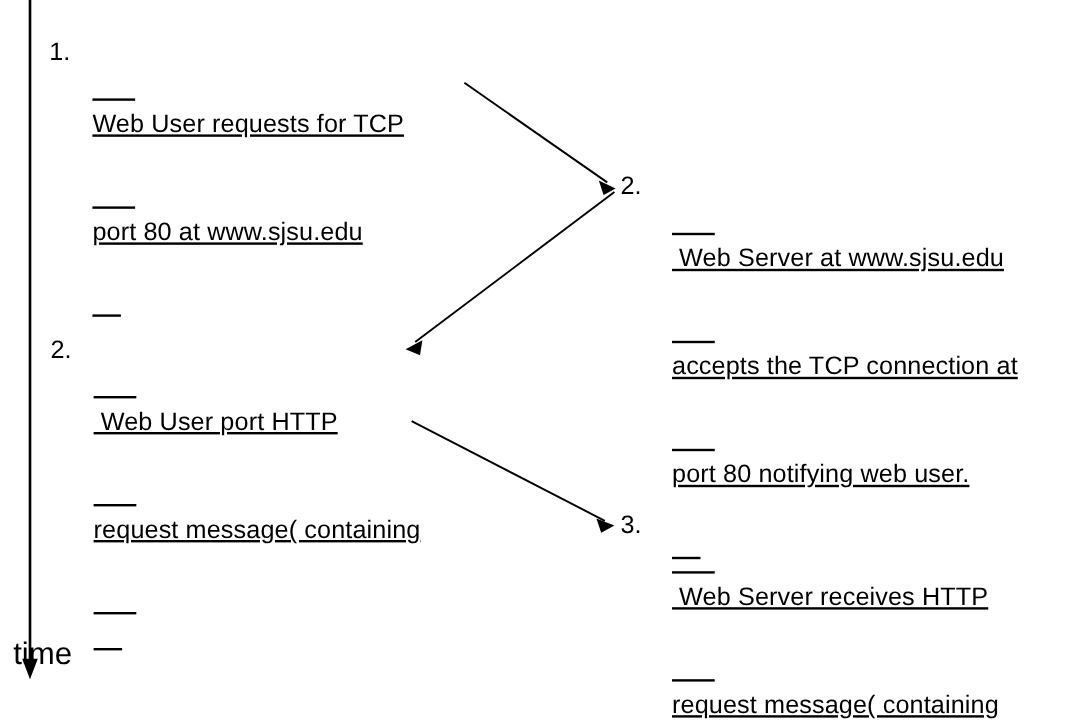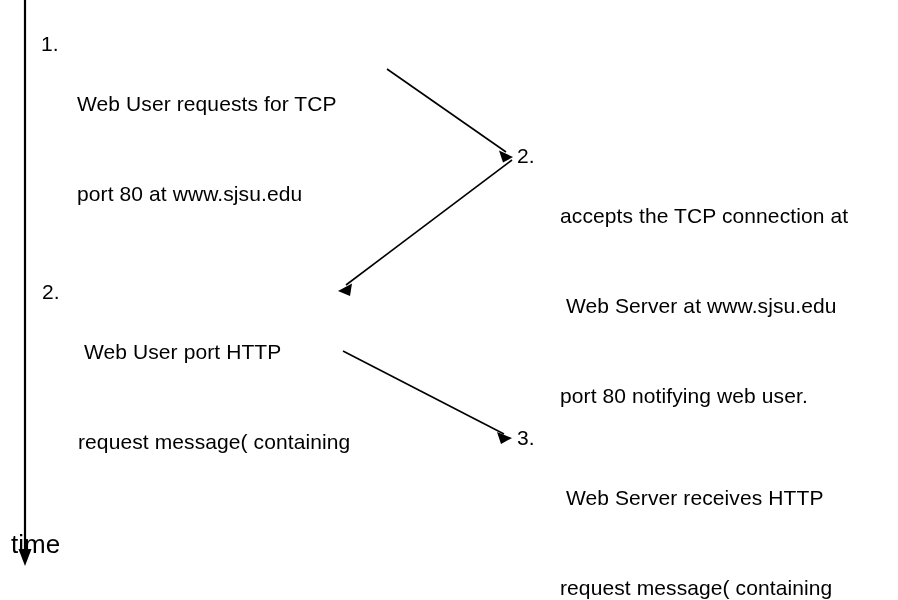--- a/index.html
+++ b/index.html
@@ -31,20 +31,21 @@
     font-size: 21px;
     line-height: 30px;
     letter-spacing: 0.1px;
     white-space: pre;
   }
   .step-num {
     flex: 0 0 auto;
   }
   .step-lines {
     flex: 0 0 auto;
+    text-decoration: underline;
   }
   .step-line {
     display: block;
     white-space: pre;
   }
   #block-1 { left: 41px;  top: 29px;  }
   #block-2 { left: 517px; top: 141px; }
   #block-3 { left: 42px;  top: 277px; }
   #block-4 { left: 517px; top: 423px; }
 
@@ -94,22 +95,22 @@
     <span class="step-num">1.</span>
     <span class="step-lines">
       <span class="step-line">Web User requests for TCP</span>
       <span class="step-line">port 80 at www.sjsu.edu</span>
     </span>
   </div>
 
   <div class="step-block" id="block-2">
     <span class="step-num">2.</span>
     <span class="step-lines">
+      <span class="step-line"> Web Server at www.sjsu.edu</span>
       <span class="step-line">accepts the TCP connection at</span>
-      <span class="step-line"> Web Server at www.sjsu.edu</span>
       <span class="step-line">port 80 notifying web user.</span>
     </span>
   </div>
 
   <div class="step-block" id="block-3">
     <span class="step-num">2.</span>
     <span class="step-lines">
       <span class="step-line"> Web User port HTTP</span>
       <span class="step-line">request message( containing</span>
       

